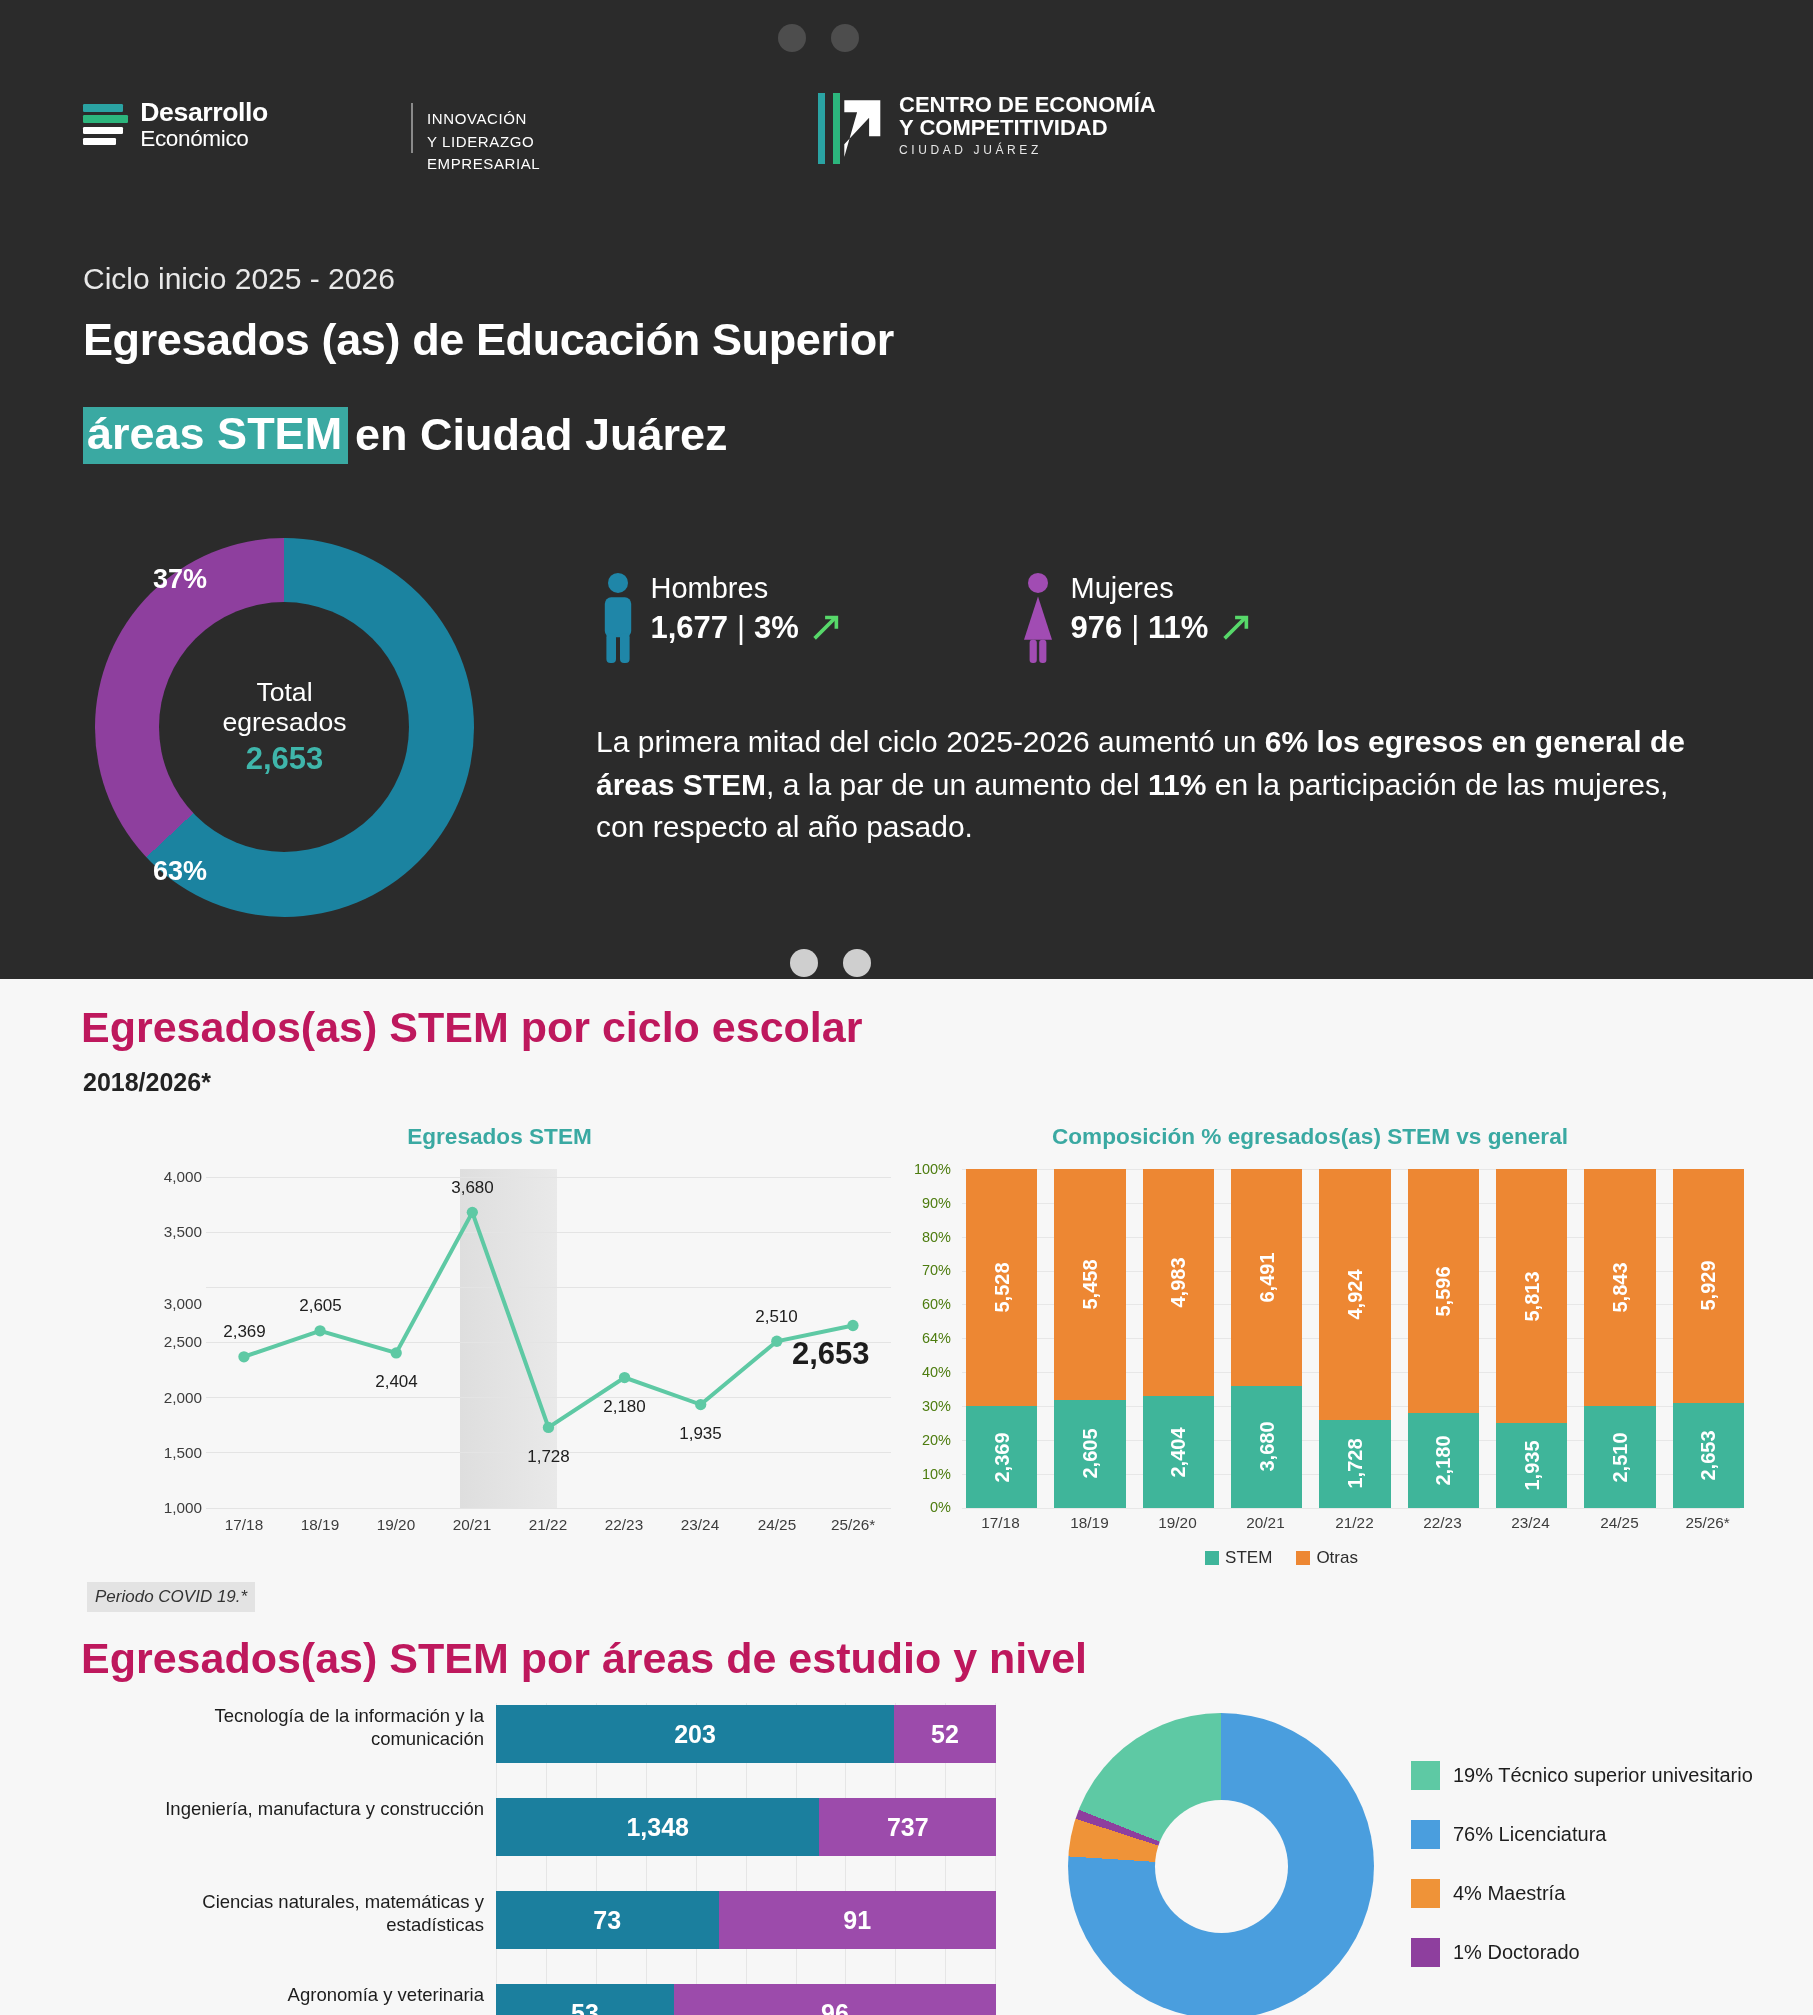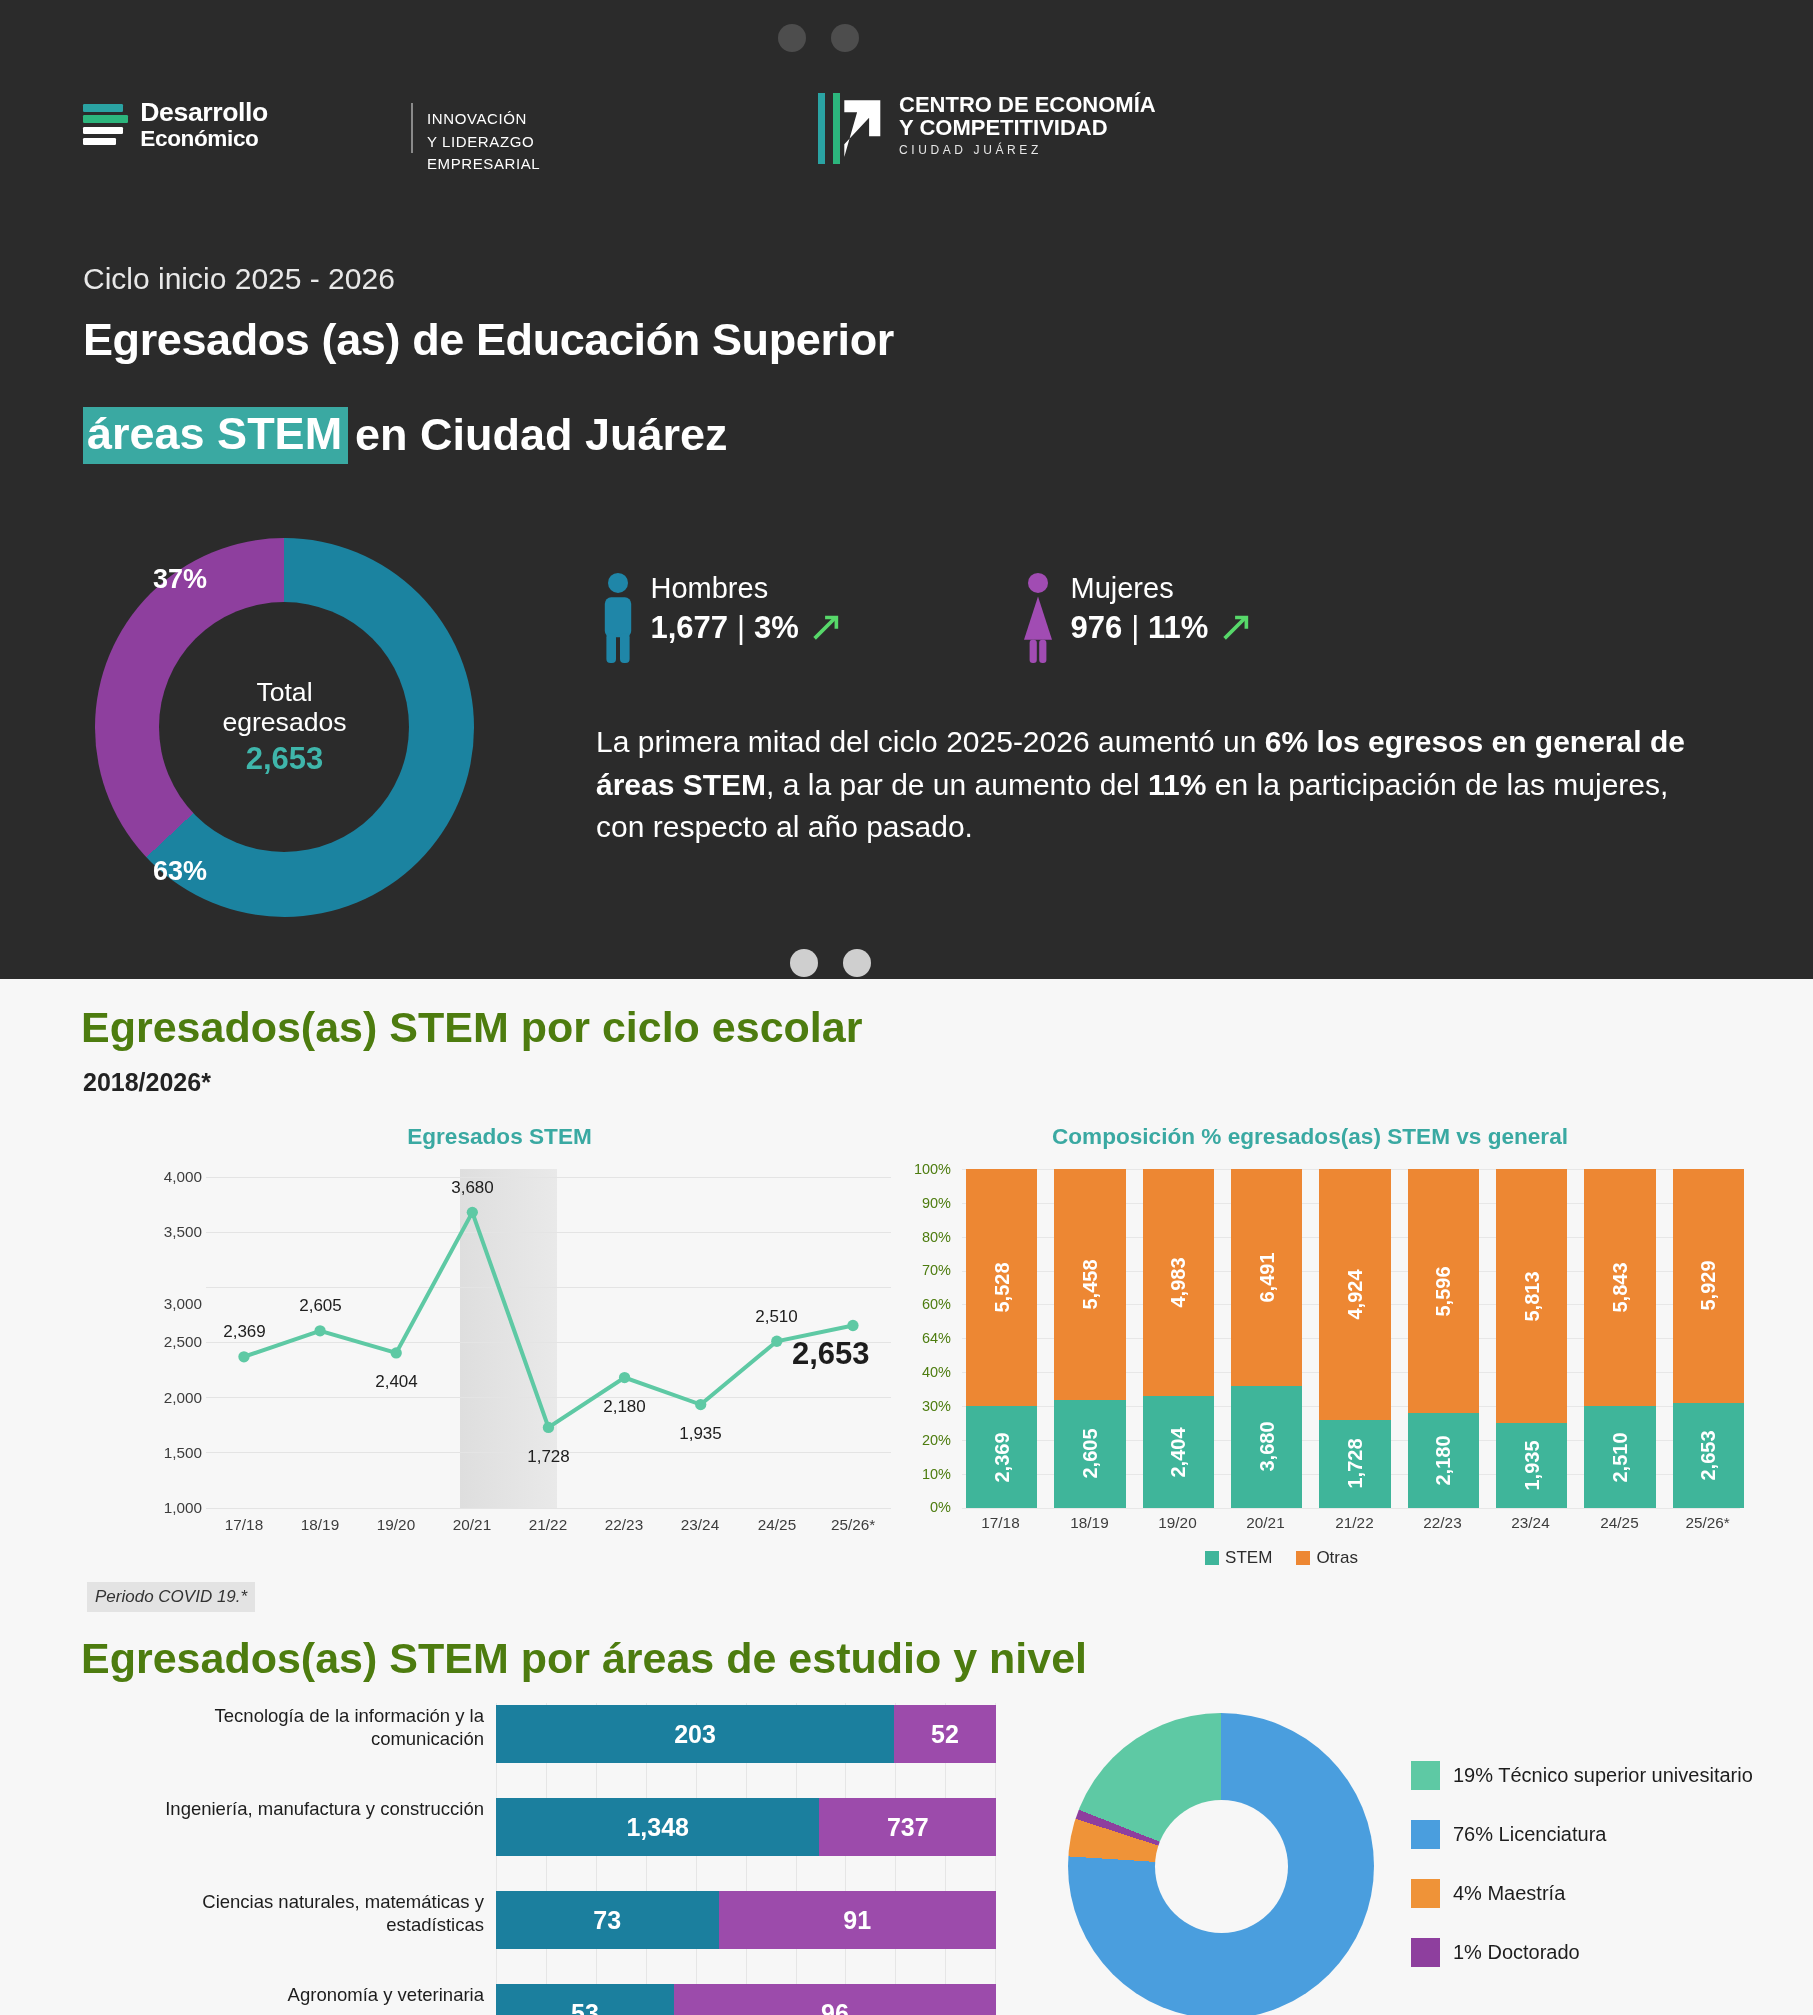--- a/index.html
+++ b/index.html
@@ -44,21 +44,21 @@
   .logo-de .bars { width: 46px; height: 46px; position: relative; margin-right: 11.3px; }
   .logo-de .bars i {
     position: absolute; left: 0; height: 7.7px; border-radius: 1.2px; display: block;
   }
   .logo-de .bars i:nth-child(1) { top: 2.4px;  width: 40px; background: #2aa3a3; }
   .logo-de .bars i:nth-child(2) { top: 13.7px; width: 45px; background: #2cb67d; }
   .logo-de .bars i:nth-child(3) { top: 25px; width: 40px; background: #ffffff; }
   .logo-de .bars i:nth-child(4) { top: 36px; width: 33px;  background: #ffffff; }
   .logo-de .txt { color: #fff; line-height: 1.04; }
   .logo-de .txt .l1 { font-size: 26.6px; font-weight: bold; letter-spacing: -0.4px; }
-  .logo-de .txt .l2 { font-size: 22.6px; font-weight: bold; letter-spacing: -0.4px; }
+  .logo-de .txt .l2 { font-size: 22.6px; font-weight: normal; letter-spacing: -0.4px; }
   .logo-div { position: absolute; left: 411px; top: 103px; width: 1.6px; height: 50px; background: #8a8a8a; }
   .logo-de-sub {
     position: absolute; left: 427px; top: 108px;
     color: #ffffff; font-size: 15px; line-height: 1.5; letter-spacing: 0.6px;
   }
   .logo-cec { position: absolute; left: 818px; top: 93px; display: flex; align-items: flex-start; }
   .logo-cec .mark { width: 69px; height: 71px; position: relative; margin-right: 12px; }
   .logo-cec .mark .v1 { position: absolute; left: 0; top: 0; width: 7.3px; height: 71px; background: #2aa3a3; }
   .logo-cec .mark .v2 { position: absolute; left: 14.5px; top: 0; width: 7.3px; height: 71px; background: #2cb67d; }
   .logo-cec .mark .arrow {
@@ -125,21 +125,21 @@
   .para {
     position: absolute; left: 596px; top: 721px; width: 1124px;
     color: #ffffff; font-size: 30px; line-height: 1.42;
   }
   .para b { font-weight: bold; }
 
   
   .light { position: absolute; left: 0; top: 979px; width: 1814px; height: 1296px; background: #f7f7f7; }
 
   .sec-title {
-    position: absolute; color: #4d7c0f; font-size: 43px; font-weight: bold;
+    position: absolute; color: #be185d; font-size: 43px; font-weight: bold;
   }
   .sec-title.one { left: 81px; top: 1003px; }
   .sec-title.two { left: 81px; top: 1634px; }
   .sec-sub { position: absolute; left: 83px; top: 1068px; color: #232323; font-size: 25px; font-weight: bold; }
 
   .chart-title {
     position: absolute; color: #3aa9a2; font-size: 22.6px; font-weight: bold; text-align: center;
   }
   .ct-line { left: 298px; top: 1124px; width: 403px; }
   .ct-stack { left: 927px; top: 1124px; width: 766px; }

